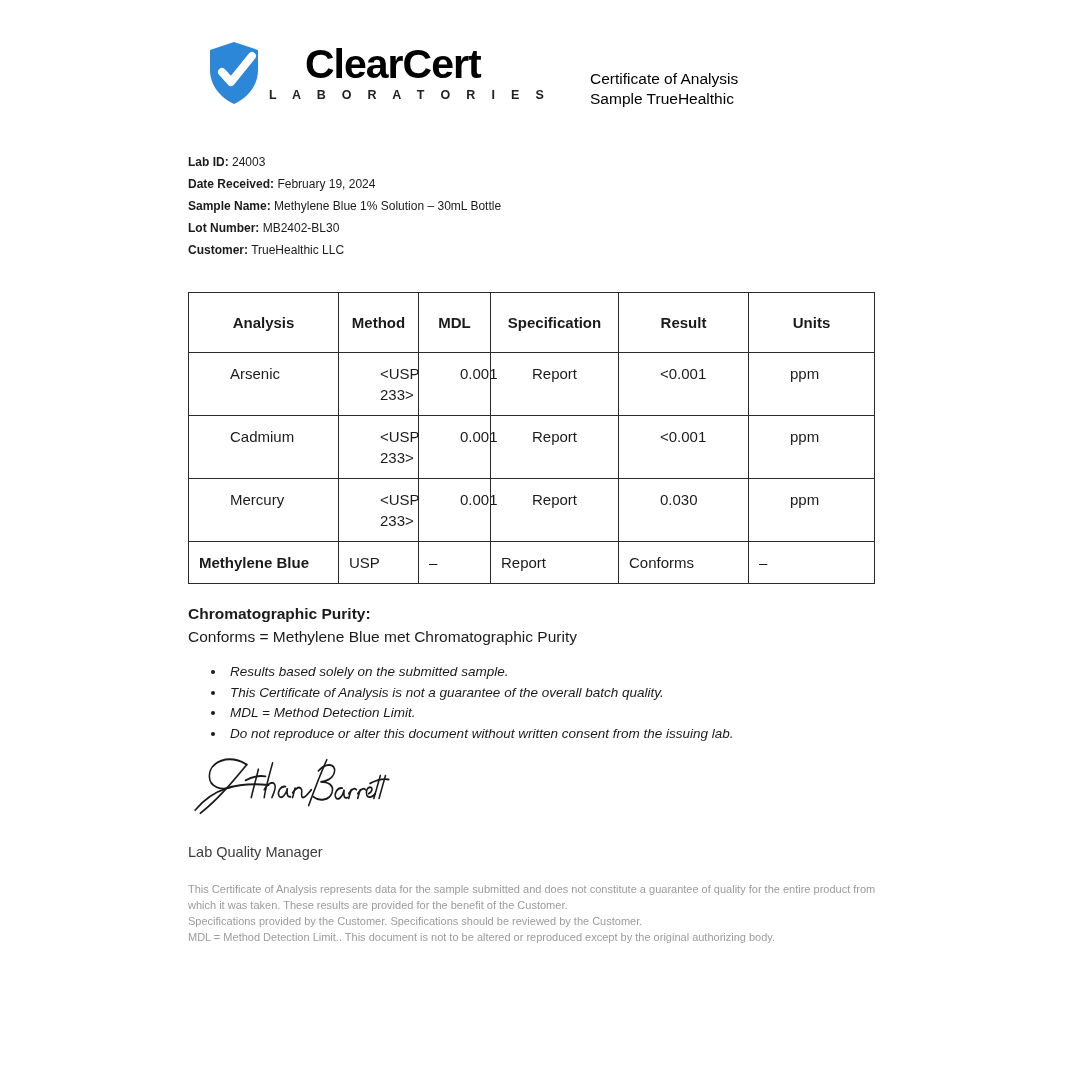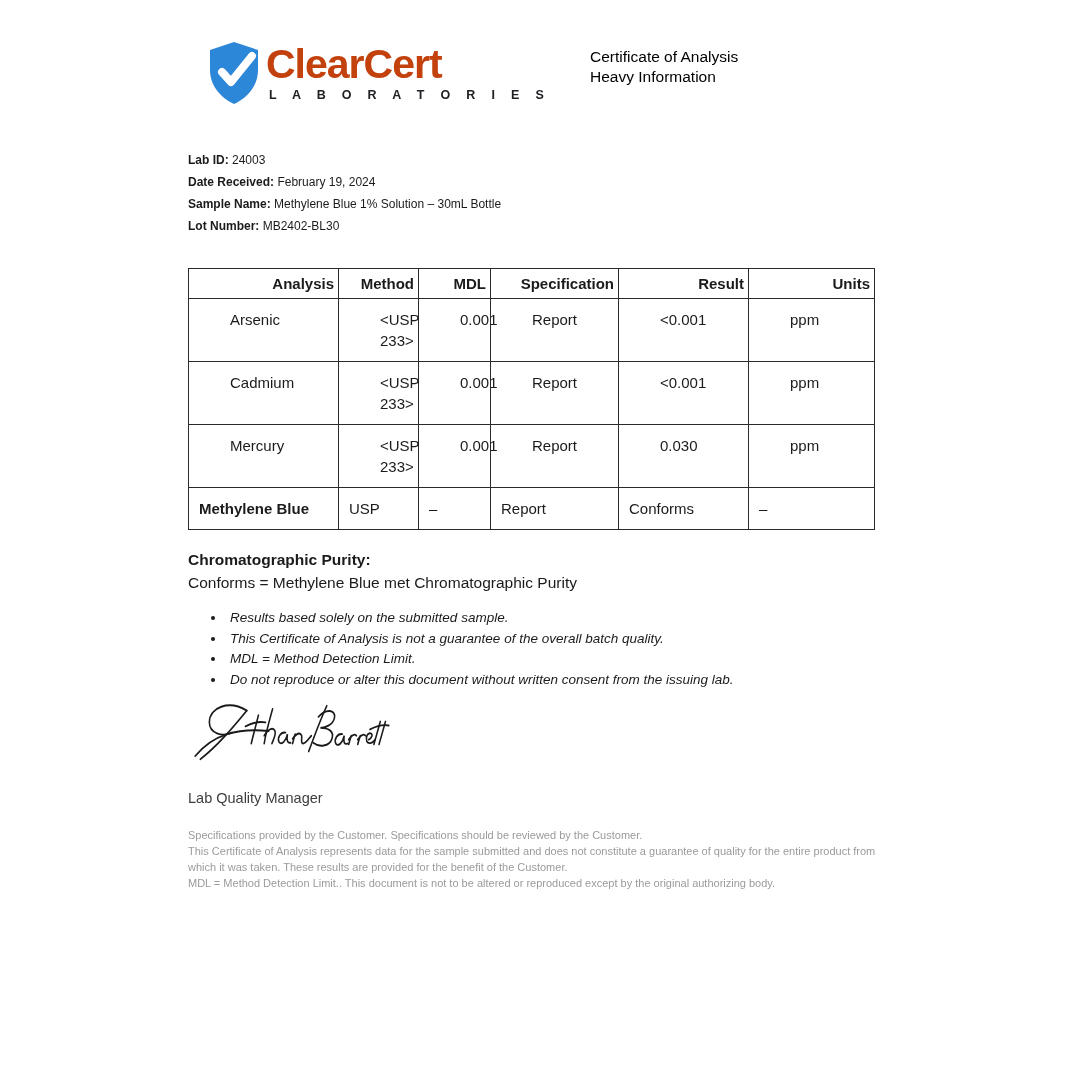--- a/index.html
+++ b/index.html
@@ -12,47 +12,47 @@
     overflow:hidden;
   }
   .page { width:1080px; height:1080px; background:#fff; }
 
   
   .header { display:flex; align-items:flex-start; margin:40px 0 0 208px; }
   .logo { display:flex; align-items:flex-start; }
   .shield { width:52px; height:66px; flex:0 0 auto; }
   .logo-text { margin-left:6px; margin-top:2px; }
   .brand-name {
-    font-size:41px; font-weight:700; color:#c2410c;
-    letter-spacing:-1px; line-height:44px;
+    font-size:41px; font-weight:700; color:#000000;
+    letter-spacing:-1px; line-height:44px;margin-left:39px;
   }
   .brand-sub {
     font-size:12.5px; font-weight:600; color:#202124;
     letter-spacing:6.3px; margin-top:2px; margin-left:3px;
   }
-  .doc-title { margin-left:40px; margin-top:7px; font-size:15.5px; line-height:19.5px; color:#000; }
+  .doc-title { margin-left:40px; margin-top:29px; font-size:15.5px; line-height:19.5px; color:#000; }
 
   
   .sample-info { margin:43px 0 0 188px; font-size:12px; line-height:22px; }
   .sample-info .lbl { font-weight:700; }
 
   
   table.analysis {
     margin:31px 0 0 188px;
     width:686px;
     border-collapse:collapse;
     table-layout:fixed;
     font-size:15px;
   }
   table.analysis th, table.analysis td {
     border:1px solid #2b2b2b;
     vertical-align:top;
   }
   table.analysis th {
-    font-weight:700; text-align:right; padding:6px 4px; font-size:15px;
+    font-weight:700; text-align:center; padding:21px 4px; font-size:15px;
   }
   table.analysis td { padding:10px 10px; text-align:left; line-height:21px; }
   td.section-cell { font-weight:700; padding-top:10px; padding-bottom:10px; }
   tr.data-row td { height:60px;padding-left:41px; }
   tr.last-row td { height:40px;margin-left:32px; }
   .i { }
   .b { font-weight:700; }
 
   
   .purity { margin:19px 0 0 188px; font-size:15.5px; line-height:22.5px; }
@@ -93,29 +93,30 @@
         <path d="M26 2 L50 10 V30 C50 46 39 58 26 64 C13 58 2 46 2 30 V10 Z" fill="#2d87d8"></path>
         <path d="M14 32 L23 42 L44 16" fill="none" stroke="#ffffff" stroke-width="8" stroke-linecap="round" stroke-linejoin="round"></path>
       </svg>
       <div class="logo-text">
         <div class="brand-name">ClearCert</div>
         <div class="brand-sub">L A B O R A T O R I E S</div>
       </div>
     </div>
     <div class="doc-title">
       <div>Certificate of Analysis</div>
-      <div>Heavy Information</div>
+      <div>Sample TrueHealthic</div>
     </div>
   </div>
 
   <div class="sample-info">
     <div><span class="lbl">Lab ID:</span><span> 24003</span></div>
     <div><span class="lbl">Date Received:</span><span> February 19, 2024</span></div>
     <div><span class="lbl">Sample Name:</span><span> Methylene Blue 1% Solution – 30mL Bottle</span></div>
     <div><span class="lbl">Lot Number:</span><span> MB2402-BL30</span></div>
+    <div><span class="lbl">Customer:</span><span> TrueHealthic LLC</span></div>
   </div>
 
   <table class="analysis">
     <colgroup>
       <col style="width:150px">
         <col style="width:80px">
         <col style="width:72px">
       <col style="width:128px">
         <col style="width:130px">
         <col style="width:126px">
@@ -201,18 +202,18 @@
       <path d="M277,53 C282,51 284,46 280,45 C275,44 272,50 274,55 C276,59 283,58 287,53"></path>
       <path d="M295,30 C291,42 287,53 285,59"></path>
       <path d="M303,30 C299,42 295,53 293,59"></path>
       <path d="M279,40 C291,35 302,34 308,35"></path>
     </svg>
   </div>
 
   <div class="signer-title">Lab Quality Manager</div>
 
   <div class="disclaimer">
+    <div>This Certificate of Analysis represents data for the sample submitted and does not constitute a guarantee of quality for the entire product from which it was taken. These results are provided for the benefit of the Customer.</div>
     <div>Specifications provided by the Customer. Specifications should be reviewed by the Customer.</div>
-    <div>This Certificate of Analysis represents data for the sample submitted and does not constitute a guarantee of quality for the entire product from which it was taken. These results are provided for the benefit of the Customer.</div>
     <div>MDL = Method Detection Limit..  This document is not to be altered or reproduced except by the original authorizing body.</div>
   </div>
 
 </div>
 
 </body></html>

